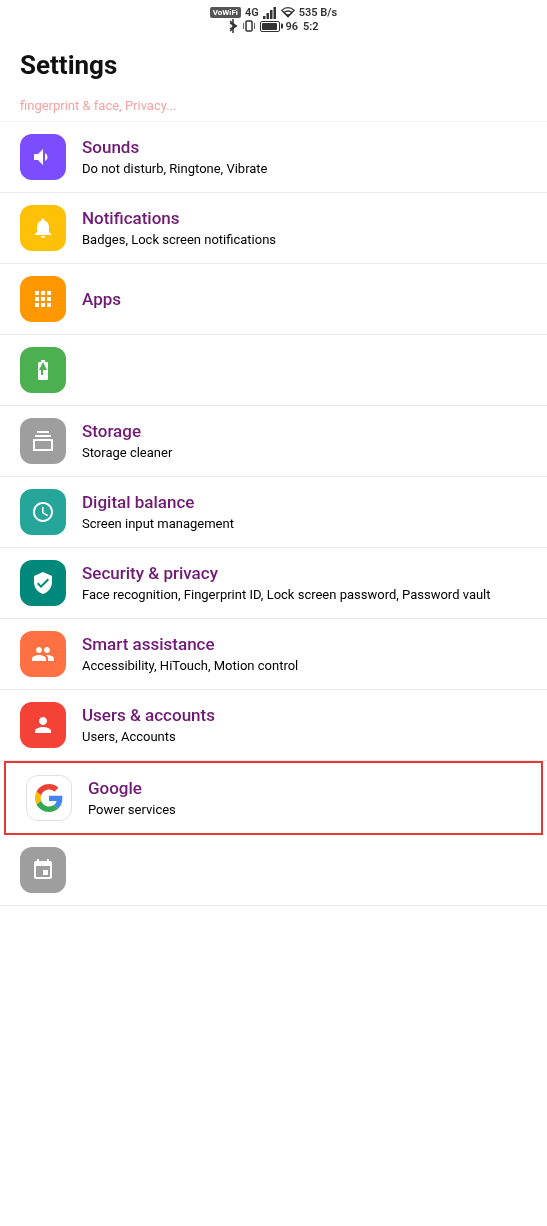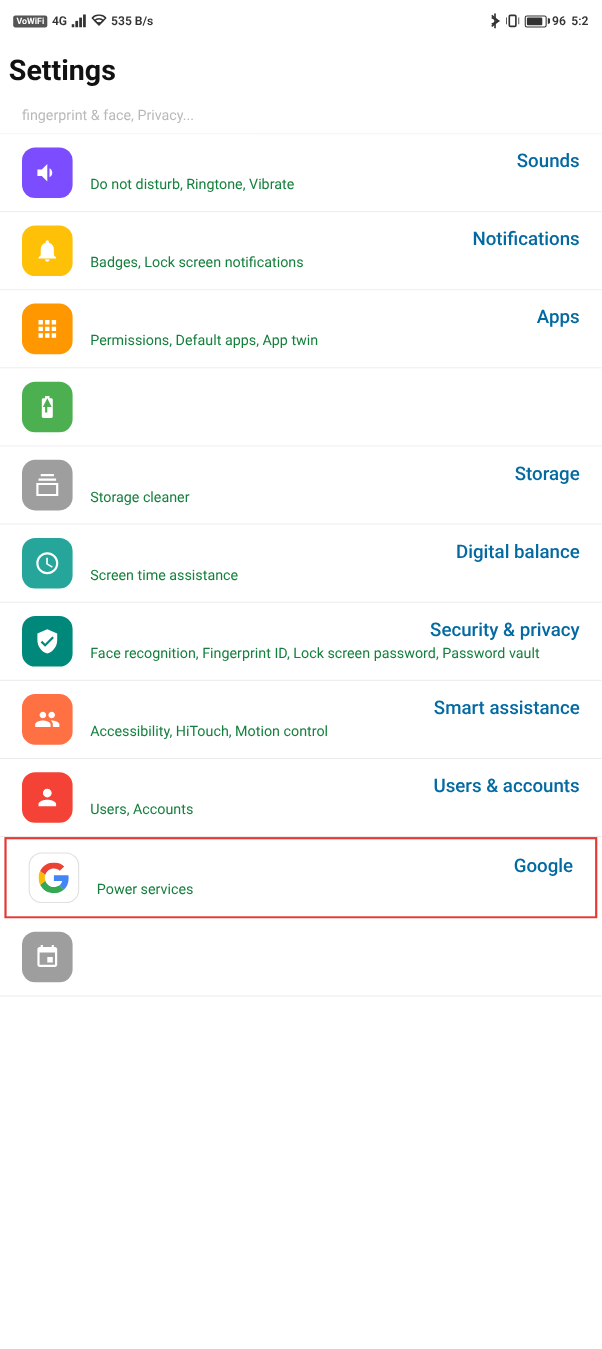--- a/index.html
+++ b/index.html
@@ -12,20 +12,21 @@
     }
 
     
     .status-bar {
       background: #fff;
       display: flex;
       justify-content: space-between;
       align-items: center;
       padding: 6px 12px 4px 12px;
       height: 36px;
+      flex-direction: column;
     }
     .status-left {
       display: flex;
       align-items: center;
       gap: 4px;
       font-size: 11px;
       font-weight: 600;
       color: #333;
     }
     .status-right {
@@ -73,21 +74,21 @@
     }
     .battery-fill {
       background: #333;
       height: 100%;
       width: 90%;
       border-radius: 1px;
     }
 
     
     .page-title {
-      padding: 14px 20px 10px 8px;
+      padding: 14px 20px 10px 20px;
       font-size: 26px;
       font-weight: 700;
       color: #111;
     }
 
     
     .partial-item {
       padding: 8px 20px 8px 20px;
       border-bottom: 1px solid #ebebeb;
       display: flex;
@@ -117,27 +118,26 @@
       justify-content: center;
       flex-shrink: 0;
     }
 
     .item-text {
       flex: 1;
     }
     .item-title {
       font-size: 17px;
       font-weight: 500;
-      color: #0369a1;
+      color: #701a75;
       line-height: 1.3;
-      text-align: right;
     }
     .item-subtitle {
       font-size: 13px;
-      color: #15803d;
+      color: #000000;
       line-height: 1.4;
       margin-top: 2px;
     }
 
     
     .icon-purple { background: #7c4dff; }
     .icon-yellow { background: #ffc107; }
     .icon-orange { background: #ff9800; }
     .icon-green-battery { background: #4caf50; }
     .icon-gray { background: #9e9e9e; }
@@ -192,21 +192,21 @@
       </div>
     </div>
     <span>96</span>
     <span>5:2</span>
   </div>
 </div>
 
 <div class="page-title">Settings</div>
 
 <div class="partial-item">
-  <div style="font-size:13px;color:#737373;overflow:hidden;white-space:nowrap;text-overflow:ellipsis;width:100%">fingerprint &amp; face, Privacy...</div>
+  <div style="font-size:13px;color:#ef4444;overflow:hidden;white-space:nowrap;text-overflow:ellipsis;width:100%">fingerprint &amp; face, Privacy...</div>
 </div>
 
 <div class="settings-item">
   <div class="item-icon icon-purple">
     <svg width="24" height="24" viewBox="0 0 24 24" fill="white">
       <path d="M3 9v6h4l5 5V4L7 9H3zm13.5 3c0-1.77-1.02-3.29-2.5-4.03v8.05c1.48-.73 2.5-2.25 2.5-4.02z"></path>
     </svg>
   </div>
   <div class="item-text">
     <div class="item-title">Sounds</div>
@@ -227,21 +227,20 @@
 </div>
 
 <div class="settings-item">
   <div class="item-icon icon-orange">
     <svg width="24" height="24" viewBox="0 0 24 24" fill="white">
       <path d="M4 8h4V4H4v4zm6 12h4v-4h-4v4zm-6 0h4v-4H4v4zm0-6h4v-4H4v4zm6 0h4v-4h-4v4zm6-10v4h4V4h-4zm-6 4h4V4h-4v4zm6 6h4v-4h-4v4zm0 6h4v-4h-4v4z"></path>
     </svg>
   </div>
   <div class="item-text">
     <div class="item-title">Apps</div>
-    <div class="item-subtitle">Permissions, Default apps, App twin</div>
   </div>
 </div>
 
 <div class="settings-item">
   <div class="item-icon icon-green-battery">
     <svg width="24" height="24" viewBox="0 0 24 24" fill="white">
       <path d="M15.67 4H14V2h-4v2H8.33C7.6 4 7 4.6 7 5.33v15.33C7 21.4 7.6 22 8.33 22h7.33c.74 0 1.34-.6 1.34-1.33V5.33C17 4.6 16.4 4 15.67 4zm-1.67 8h-2v5h-2v-5H8l4-8 4 8h-2z"></path>
     </svg>
   </div>
 </div>
@@ -259,21 +258,21 @@
 </div>
 
 <div class="settings-item">
   <div class="item-icon icon-teal">
     <svg width="24" height="24" viewBox="0 0 24 24" fill="white">
       <path d="M11.99 2C6.47 2 2 6.48 2 12s4.47 10 9.99 10C17.52 22 22 17.52 22 12S17.52 2 11.99 2zM12 20c-4.42 0-8-3.58-8-8s3.58-8 8-8 8 3.58 8 8-3.58 8-8 8zm.5-13H11v6l5.25 3.15.75-1.23-4.5-2.67V7z"></path>
     </svg>
   </div>
   <div class="item-text">
     <div class="item-title">Digital balance</div>
-    <div class="item-subtitle">Screen time assistance</div>
+    <div class="item-subtitle">Screen input management</div>
   </div>
 </div>
 
 <div class="settings-item">
   <div class="item-icon icon-teal-dark">
     <svg width="24" height="24" viewBox="0 0 24 24" fill="white">
       <path d="M12 1L3 5v6c0 5.55 3.84 10.74 9 12 5.16-1.26 9-6.45 9-12V5l-9-4zm-2 16l-4-4 1.41-1.41L10 14.17l6.59-6.59L18 9l-8 8z"></path>
     </svg>
   </div>
   <div class="item-text">

